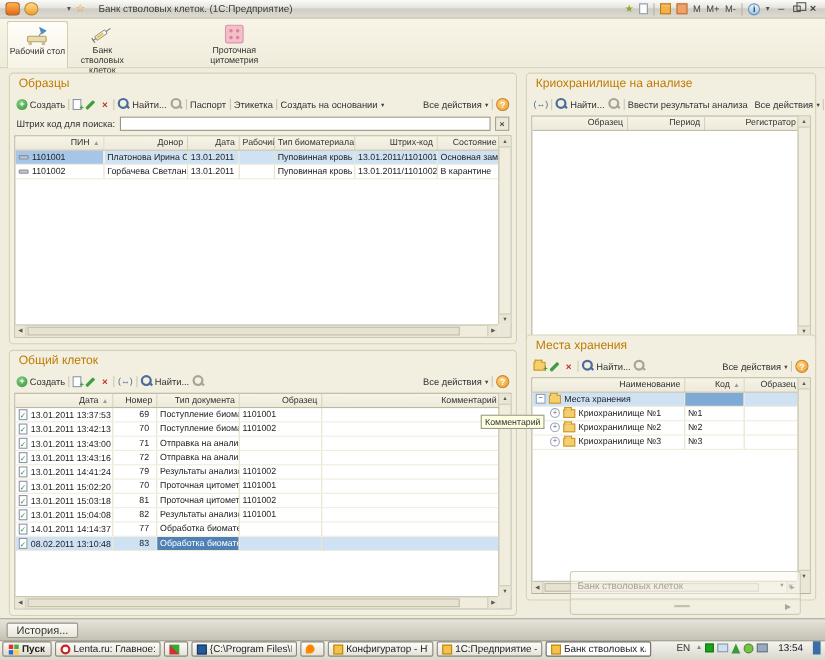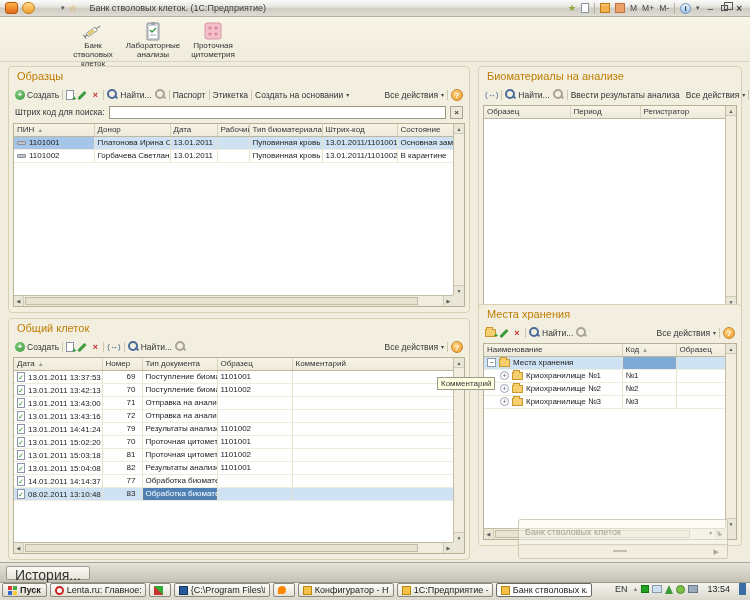--- a/index.html
+++ b/index.html
@@ -69,21 +69,21 @@
   .p-search { position:absolute; left:6px; right:6px; top:38px; height:14px; display:flex; align-items:center; gap:4px; font-size:8.5px; color:#333; }
   .p-search input { flex:1; height:13px; border:1px solid #9a9780; background:#fff; font-size:8.5px; padding:0 2px; }
   .btn-x { width:13px; height:13px; background:#ece9db; border:1px solid #a8a48e; color:#444; font:bold 8px/11px "Liberation Sans", sans-serif; text-align:center; flex:none; }
 
   
   .tablebox { position:absolute; left:4px; right:4px; bottom:5px; background:#fff; border:1px solid #b6b096; }
   .tbl-area { position:absolute; left:0; top:0; right:11px; bottom:11px; overflow:hidden; }
   .tbl-area.noh { bottom:0; }
   table { border-collapse:collapse; table-layout:fixed; font-size:8px; color:#222; }
   th { background:linear-gradient(#f7f4e6,#edeadb); border-right:1px solid #d6d2bc; border-bottom:1px solid #bcb8a0;
-       font-weight:normal; text-align:left; color:#333; padding:1px 3px; height:12px; white-space:nowrap; overflow:hidden; }
+       font-weight:normal; text-align:right; color:#333; padding:1px 3px; height:12px; white-space:nowrap; overflow:hidden; }
   td { border-right:1px solid #e6e2ce; border-bottom:1px solid #f0ecdd; padding:0 3px; height:13px; white-space:nowrap; overflow:hidden; }
   td.num { text-align:right; padding-right:6px; }
   tr.rsel td { background:#cfe2f4; }
   tr.rsel td.cf-light { background:#a5c6e8; }
   tr.rsel td.cf-med { background:#80aad6; }
   tr.rsel td.cf-dark { background:#4f81b5; color:#fff; }
   .sort { font-size:6px; color:#999; margin-left:3px; }
 
   
   .ri-dash { display:inline-block; width:9px; height:4px; background:#c0c4cc; border:1px solid #8a8f9a; vertical-align:middle; margin-right:3px; border-radius:1px; }
@@ -116,21 +116,21 @@
   #ghost .g-body { height:14px; border-top:1px solid rgba(168,162,138,0.4); background:rgba(240,236,218,0.5);
     position:relative; color:rgba(140,136,120,0.7); font-size:7px; }
   #ghost .g-body .g-arr { position:absolute; right:8px; top:3px; }
   #ghost .g-body .g-dash { position:absolute; left:45%; top:5px; width:14px; height:2px; background:rgba(150,146,128,0.5); }
 
   
   #statusbar { position:absolute; left:0; top:562px; width:750px; height:20px;
     background:linear-gradient(#e6e3da,#c4c1b5); border-top:1px solid #a8a59a; }
   #history-btn { position:absolute; left:6px; top:3px; height:14px; padding:0 8px;
     background:linear-gradient(#fbfaf5,#e8e5da); border:1px solid #9a988c; border-radius:2px;
-    font-size:14px; color:#333; font-family:"Liberation Sans", sans-serif; }
+    font-size:10px; color:#333; font-family:"Liberation Sans", sans-serif; }
 
   
   #taskbar { position:absolute; left:0; top:582px; width:750px; height:18px;
     background:linear-gradient(#f5f4ef,#d9d7cb); border-top:1px solid #9a988c;
     display:flex; align-items:flex-start; padding:0 2px; gap:3px; font-size:9px; color:#222; }
   #start-btn { height:14px; display:flex; align-items:center; gap:3px; padding:0 5px; font-weight:bold;
     background:linear-gradient(#fbfaf5,#ddd9cb); border:1px solid #8a887a; border-radius:2px; flex:none; }
   .flag { width:9px; height:9px; position:relative; display:inline-block; }
   .flag::before { content:''; position:absolute; left:0; top:0; width:4px; height:4px; background:#d33; box-shadow:5px 0 0 #4a4; }
   .flag::after { content:''; position:absolute; left:0; top:5px; width:4px; height:4px; background:#36c; box-shadow:5px 0 0 #fc3; }
@@ -179,41 +179,41 @@
       <span class="tb-sep"></span>
       <span class="tb-info">i</span>
       <span class="tb-dd" style="margin-left:0">▾</span>
       <span class="winctl">–</span>
       <span class="g-restore"></span>
       <span class="winctl" style="font-weight:bold">×</span>
     </span>
   </div>
 
   <div id="tabbar">
+    <div class="tab active" style="left:6px;width:56px;">
+      <svg width="24" height="20" viewBox="0 0 24 20">
+        <path d="M14 3 L20 6 L16 9 Z" fill="#4a8fd0" stroke="#2c6aa8" stroke-width="0.5"></path>
+        <line x1="15" y1="8" x2="13" y2="12" stroke="#888" stroke-width="1"></line>
+        <rect x="3" y="11" width="17" height="5" rx="1" fill="#e9dcae" stroke="#b5a06a"></rect>
+        <rect x="4" y="16" width="3" height="3" fill="#cdbd8a"></rect>
+        <rect x="16" y="16" width="3" height="3" fill="#cdbd8a"></rect>
+      </svg>
+      <span class="tab-label">Рабочий стол</span>
+    </div>
     <div class="tab" style="left:64px;width:58px;">
       <svg width="24" height="20" viewBox="0 0 24 20">
         <g transform="rotate(-35 12 10)">
           <rect x="5" y="8" width="11" height="4" fill="#f4f4f4" stroke="#8a8a8a" stroke-width="0.8"></rect>
           <rect x="6" y="9" width="7" height="2" fill="#e8c84a"></rect>
           <line x1="16" y1="10" x2="21" y2="10" stroke="#777" stroke-width="1"></line>
           <line x1="2" y1="10" x2="5" y2="10" stroke="#777" stroke-width="1"></line>
           <line x1="2" y1="7.5" x2="2" y2="12.5" stroke="#777" stroke-width="1"></line>
         </g>
       </svg>
       <span class="tab-label">Банк стволовых клеток</span>
-    </div>
-    <div class="tab" style="left:124px;width:58px;">
-      <svg width="24" height="20" viewBox="0 0 24 20">
-        <rect x="6" y="2" width="12" height="17" rx="1" fill="#cfd4d8" stroke="#7a8288" stroke-width="0.8"></rect>
-        <rect x="8" y="5" width="8" height="12" fill="#fff"></rect>
-        <rect x="10" y="1" width="4" height="3" rx="1" fill="#9aa2a8"></rect>
-        <path d="M9 9 l2 2 l4 -4" stroke="#3a9a3a" fill="none" stroke-width="1.4"></path>
-        <line x1="9" y1="14" x2="15" y2="14" stroke="#9aaabb" stroke-width="1"></line>
-      </svg>
-      <span class="tab-label">Лабораторные анализы</span>
     </div>
     <div class="tab" style="left:184px;width:58px;">
       <svg width="24" height="20" viewBox="0 0 24 20">
         <rect x="4" y="2" width="16" height="16" rx="2" fill="#f2bfca" stroke="#d897a6"></rect>
         <circle cx="9" cy="7" r="1.6" fill="#dd8398"></circle>
           <circle cx="15" cy="7" r="1.6" fill="#dd8398"></circle>
         <circle cx="9" cy="13" r="1.6" fill="#dd8398"></circle>
           <circle cx="15" cy="13" r="1.6" fill="#dd8398"></circle>
       </svg>
       <span class="tab-label">Проточная цитометрия</span>
@@ -323,21 +323,21 @@
       <div class="hsb">
           <span class="sbl">◀</span>
           <span class="hthumb"></span>
           <span class="sbr">▶</span>
         </div>
       <div class="sbc"></div>
     </div>
   </div>
 
   <div class="panel" style="left:478px;top:66px;width:264px;height:247px;">
-    <div class="p-title">Биоматериалы на анализе</div>
+    <div class="p-title">Криохранилище на анализе</div>
     <div class="p-toolbar">
       <span class="tbtn">
           <span class="ic-per">(↔)</span>
         </span>
       <span class="sep"></span>
       <span class="tbtn">
           <span class="ic-find"></span>
           <span>Найти...</span>
         </span>
       <span class="tbtn">

